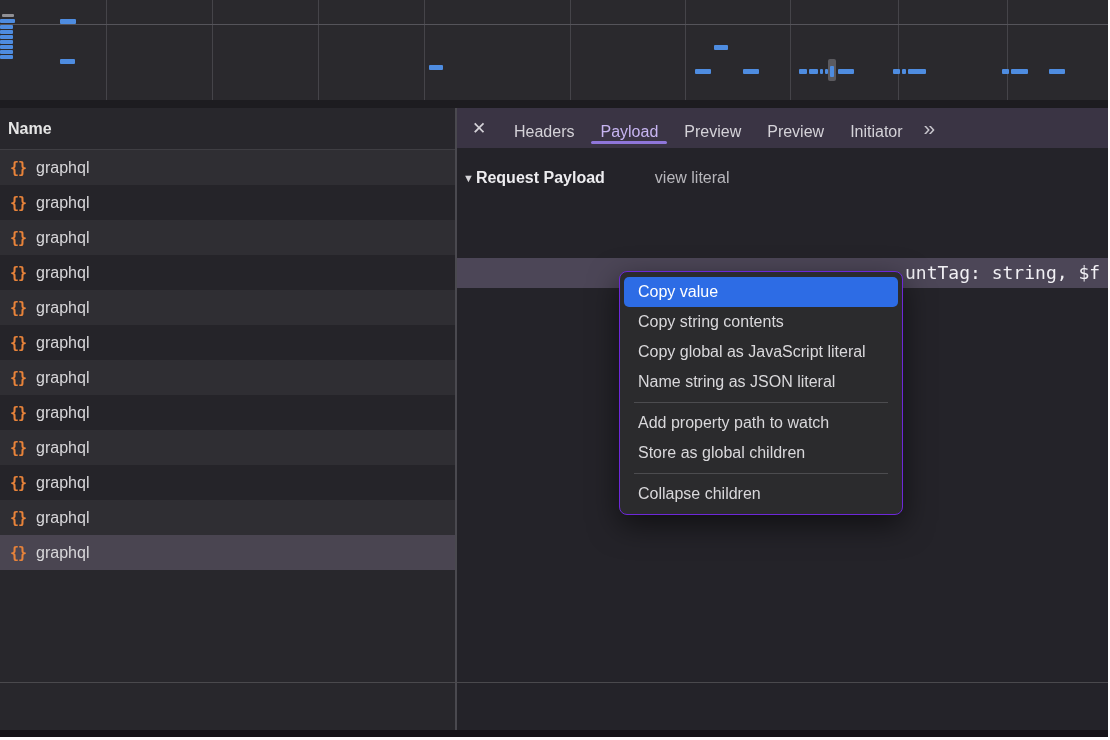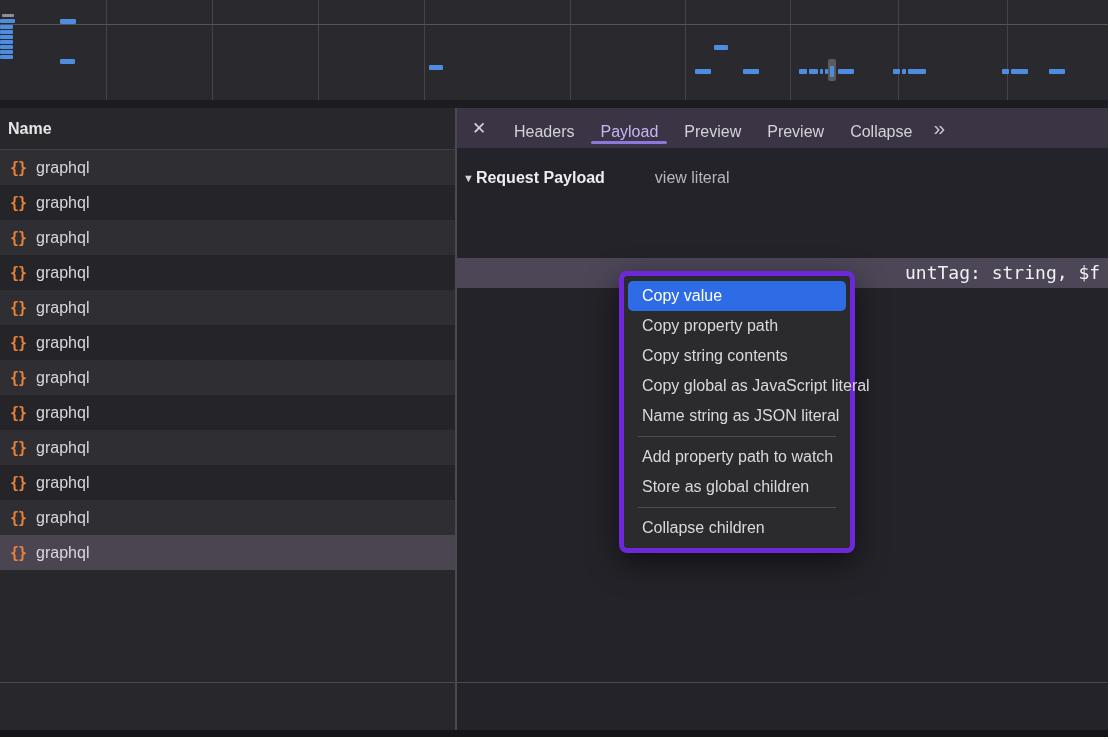--- a/index.html
+++ b/index.html
@@ -50,22 +50,22 @@
   .row-l1{padding-left:47px;}
   .row-vars{padding-left:33px;}
   .tree-row.selected{background:#4c4657;}
   .cont{position:absolute;left:448px;top:0;color:#f1f0f4;}
 
   
   .footer-line{position:absolute;left:0;top:682px;width:1108px;height:1px;background:#4a494d;}
   .bottom-strip{position:absolute;left:0;top:730px;width:1108px;height:7px;background:#151418;}
 
   
-  .context-menu{position:absolute;left:619px;top:271px;width:236px;box-sizing:border-box;
-                background:#2b2b2d;border:5px solid #6d28d9;border-radius:8px;padding:5px 4px;
+  .context-menu{position:absolute;left:619px;top:271px;width:284px;box-sizing:border-box;
+                background:#2b2b2d;border:1px solid #6d28d9;border-radius:8px;padding:5px 4px;
                 box-shadow:0 10px 30px rgba(0,0,0,.55);font-size:16px;color:#d9d8db;z-index:10;}
   .menu-item{height:30px;line-height:30px;padding:0 14px;border-radius:5px;white-space:nowrap;cursor:default;}
   .menu-item.highlighted{background:#2d6ce5;color:#ffffff;}
   .menu-separator{height:1px;background:#4c4c4f;margin:5px 10px;}
 </style>
 </head>
 <body>
 
 <div class="page">
   <div class="screen">
@@ -168,21 +168,21 @@
 
     <div class="v-divider"></div>
 
     <div class="right-panel">
       <div class="tabbar">
         <div class="close-btn">✕</div>
         <div class="tab">Headers</div>
           <div class="tab active">Payload</div>
           <div class="tab">Preview</div>
           <div class="tab">Preview</div>
-          <div class="tab">Collapse</div>
+          <div class="tab">Initiator</div>
         <div class="overflow-btn">»</div>
       </div>
 
       <div class="payload-head">
         <span class="disclosure">▼</span>
         <span class="payload-title">Request Payload</span>
         <span class="view-source">view literal</span>
       </div>
 
       <div class="tree">
@@ -197,21 +197,20 @@
           <span class="cont">untTag: string, $f</span>
         </div>
       </div>
     </div>
 
     <div class="footer-line"></div>
     <div class="bottom-strip"></div>
 
     <div class="context-menu">
       <div class="menu-item highlighted">Copy value</div>
-        <div class="menu-item">Copy property path</div>
         <div class="menu-item">Copy string contents</div>
         <div class="menu-item">Copy global as JavaScript literal</div>
         <div class="menu-item">Name string as JSON literal</div>
         <div class="menu-separator"></div>
         <div class="menu-item">Add property path to watch</div>
         <div class="menu-item">Store as global children</div>
         <div class="menu-separator"></div>
         <div class="menu-item">Collapse children</div>
     </div>
 

